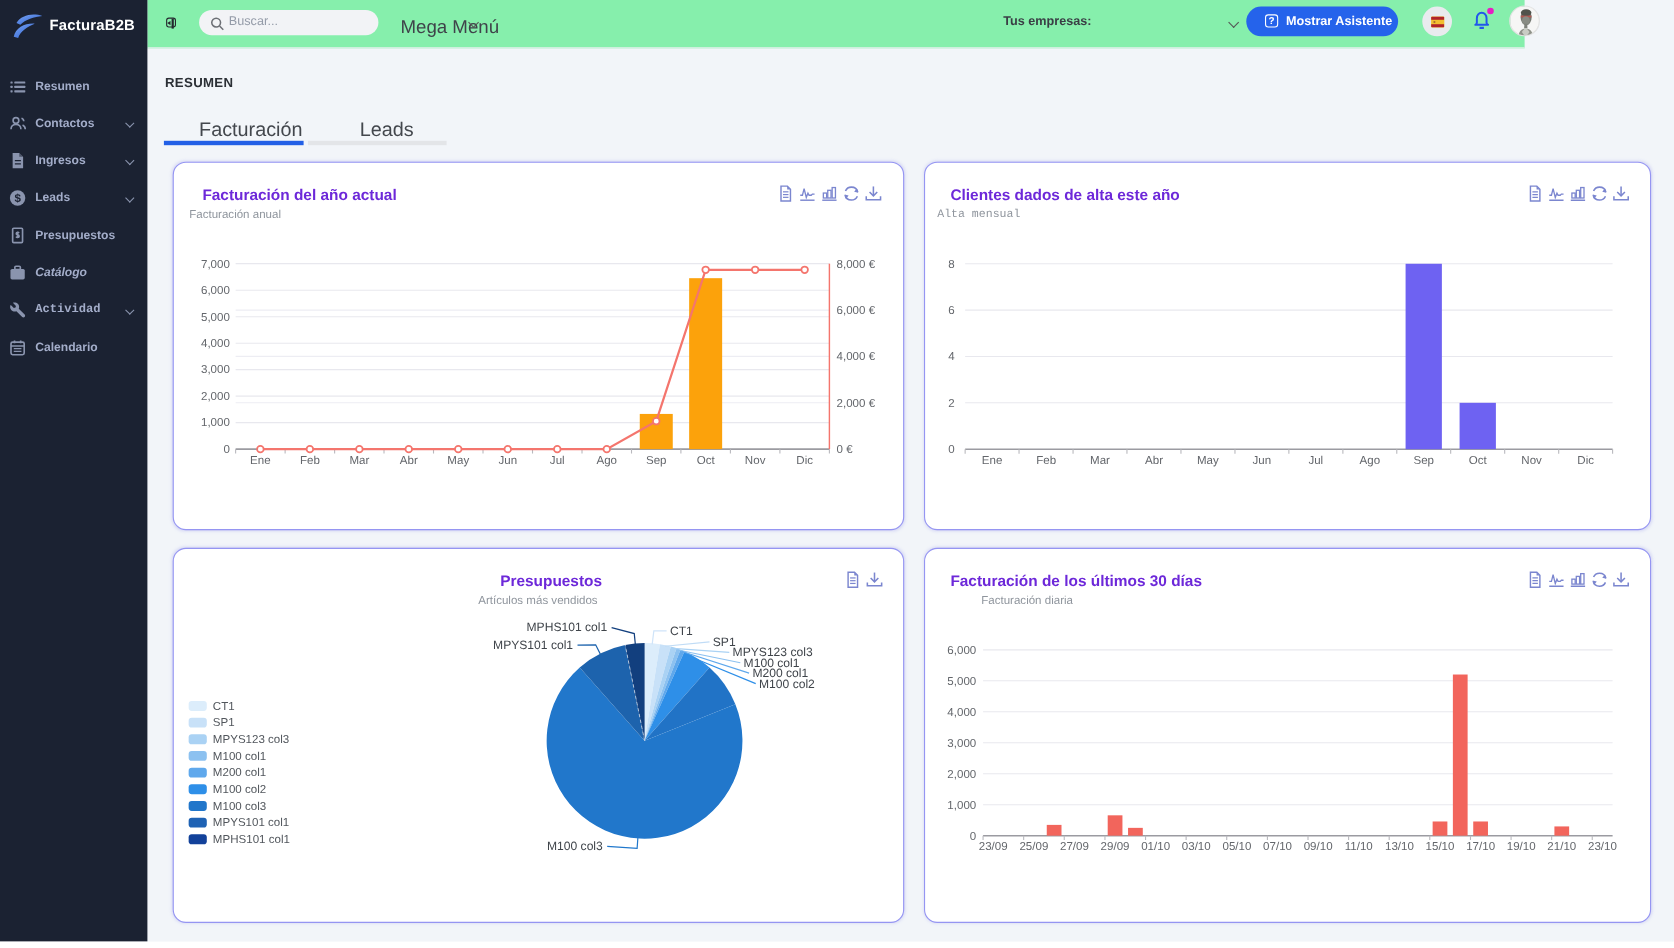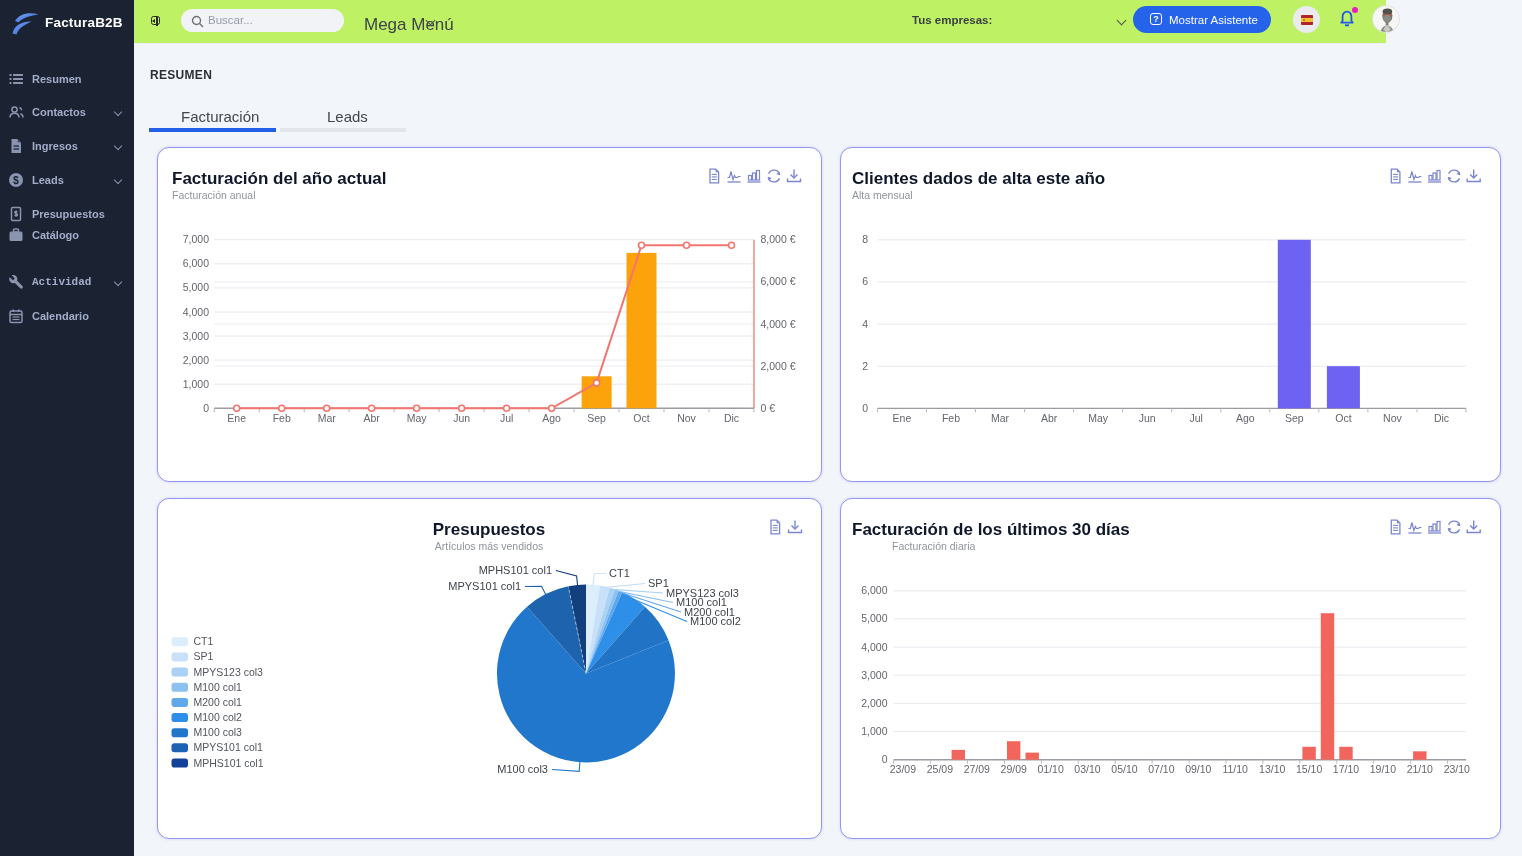--- a/index.html
+++ b/index.html
@@ -2,63 +2,63 @@
 <html><head>
 <meta charset="utf-8">
 <style>
 * { margin:0; padding:0; box-sizing:border-box; }
 html,body { width:1522px; height:862px; overflow:hidden; }
 body { font-family:"Liberation Sans",sans-serif; background:#ffffff; position:relative; }
 #stage { position:absolute; left:0; top:0; width:1522px; height:862px; background:#f2f5f9; }
 
 #bstrip { position:absolute; left:0; top:856px; width:1522px; height:6px; background:#fff; z-index:50; }
 
-#topbar { position:absolute; left:134px; top:0; width:1252px; height:44px; background:#bef264; border-bottom:1px solid #edeff3; z-index:5; }
+#topbar { position:absolute; left:134px; top:0; width:1252px; height:44px; background:#86efac; border-bottom:1px solid #edeff3; z-index:5; }
 #collapse { position:absolute; left:16.5px; top:15.5px; width:9.5px; height:9.5px; border:1.7px solid #25282e; border-radius:2.5px; }
 #collapse::before { content:""; position:absolute; right:0.6px; top:0px; width:2.4px; height:9.5px; background:#25282e; }
 #collapse::after { content:""; position:absolute; left:0.3px; top:2px; width:0; height:0; border-top:2.4px solid transparent; border-bottom:2.4px solid transparent; border-right:3.2px solid #25282e; }
 
 #search { position:absolute; left:47px; top:9px; width:163px; height:23px; background:#f2f3f6; border-radius:12px; }
 #search .ph { position:absolute; left:27px; top:5px; font-size:11.5px; color:#949ba8; }
 #search svg { position:absolute; left:10px; top:5.5px; }
 #megamenu { position:absolute; left:230px; top:14.5px; font-size:17px; color:#3f434a; }
 #tusemp { position:absolute; left:778px; top:14px; font-size:11.5px; font-weight:bold; color:#3a3e45; }
 .chev { display:inline-block; width:7px; height:7px; border-right:1.7px solid #555; border-bottom:1.7px solid #555; transform:rotate(45deg); }
 #chev1 { position:absolute; left:293px; top:16.5px; }
 #chev2 { position:absolute; left:984px; top:17px; }
 #assistbtn { position:absolute; left:999px; top:6px; width:138px; height:27px; background:#2563eb; border-radius:13.5px; color:#fff; }
 #assistbtn .q { position:absolute; left:17px; top:7px; width:12px; height:12px; border:1.4px solid #fff; border-radius:3px; font-size:9px; font-weight:bold; text-align:center; line-height:11px; }
-#assistbtn .t { position:absolute; left:36px; top:7.5px; font-size:11.5px; font-weight:normal; white-space:nowrap; }
+#assistbtn .t { position:absolute; left:36px; top:7.5px; font-size:11.5px; font-weight:bold; white-space:nowrap; }
 #flagc { position:absolute; left:1159px; top:6px; width:27px; height:27px; border-radius:50%; background:#e9ebee; }
 #flagc .fl { position:absolute; left:7.5px; top:8.5px; width:12px; height:10px; border-radius:1px; overflow:hidden; background:#f2bf30; }
 #flagc .fl::before { content:""; position:absolute; left:0; top:0; width:12px; height:3px; background:#b1232a; }
 #flagc .fl::after { content:""; position:absolute; left:0; bottom:0; width:12px; height:3px; background:#b1232a; }
 #flagc .fl i { position:absolute; left:2.8px; top:4px; width:2.2px; height:2.2px; background:#a56a30; border-radius:50%; }
 #bell { position:absolute; left:1203px; top:8px; }
 #belldot { position:absolute; left:1218px; top:7px; width:6px; height:6px; border-radius:50%; background:#e61ec3; }
 #avatar { position:absolute; left:1238px; top:5px; width:28px; height:28px; border-radius:50%; background:linear-gradient(160deg,#ececec 0%,#cfcfcf 55%,#bdbdbd 100%); overflow:hidden; border:1px solid #e3e3e3; }
 
 #sidebar { position:absolute; left:0; top:0; width:134px; height:856px; background:#1b2232; z-index:10; }
 #logo { position:absolute; left:8px; top:10px; }
 #logotext { position:absolute; left:45px; top:15px; font-size:13.5px; font-weight:bold; color:#fff; letter-spacing:0.2px;text-align:right; }
 .mi { position:absolute; left:0; width:134px; height:20px; }
 .mi svg { position:absolute; left:8px; top:1px; }
 .mi .mt { position:absolute; left:32px; top:3px; font-size:11px; font-weight:bold; color:#a3adc9; }
 .mi .mc { position:absolute; left:115px; top:6px; width:6px; height:6px; border-right:1.5px solid #8a94ae; border-bottom:1.5px solid #8a94ae; transform:rotate(45deg); }
 
 #resumen { position:absolute; left:150px; top:68px; font-size:12px; font-weight:bold; color:#2c3036; letter-spacing:0.3px; z-index:2; }
-.tabt { position:absolute; top:107.5px; font-size:15px; color:#43474d; z-index:2; }
+.tabt { position:absolute; top:107.5px; font-size:18px; color:#43474d; z-index:2; }
 #tabbar1 { position:absolute; left:149px; top:127.5px; width:127px; height:4px; background:#2360e6; z-index:2; }
 #tabbar2 { position:absolute; left:280px; top:128px; width:126px; height:3.5px; background:#e3e5e8; z-index:2; }
 .card { position:absolute; background:#fff; border:1.2px solid #9595f2; border-radius:12px; box-shadow:0 0 3px rgba(120,120,230,0.28); z-index:1; }
 #card1 { left:157px; top:147px; width:665px; height:335px; }
 #card2 { left:840px; top:147px; width:661px; height:335px; }
 #card3 { left:157px; top:498px; width:665px; height:341px; }
 #card4 { left:840px; top:498px; width:661px; height:341px; }
-.ctitle { position:absolute; font-size:17px; font-weight:bold; color:#0f172a; z-index:2; }
+.ctitle { position:absolute; font-size:14px; font-weight:bold; color:#6d28d9; z-index:2;margin-left:12px; }
 .csub  { position:absolute; font-size:10.5px; color:#8f959d; z-index:2; }
 #overlay { position:absolute; left:0; top:0; width:1522px; height:862px; z-index:3; }
 #overlay .ax { font-size:10.5px; fill:#63666b; font-family:"Liberation Sans",sans-serif; }
 #overlay .pl { font-size:11px; fill:#3f444a; font-family:"Liberation Sans",sans-serif; }
 #overlay .lg { font-size:10.5px; fill:#51565c; font-family:"Liberation Sans",sans-serif; }
 </style>
 </head>
 <body>
 <div id="stage">
   <div id="topbar">
@@ -159,21 +159,21 @@
       </div>
     <div class="mi" style="top:205.1px;">
         <svg width="16" height="16" viewBox="0 0 16 16">
           <g stroke="#8a94ae" stroke-width="1.5" fill="none">
             <rect x="3.5" y="1.5" width="9" height="13" rx="1"></rect>
             <path d="M9.3 6 C9 5.5 8.5 5.3 8 5.3 C7.3 5.3 6.8 5.8 6.8 6.4 C6.8 7.8 9.4 7.2 9.4 8.7 C9.4 9.4 8.7 9.8 8 9.8 C7.4 9.8 6.9 9.6 6.6 9.1 M8 4.4 L8 10.7"></path>
           </g>
         </svg>
         <span class="mt">Presupuestos</span>
       </div>
-    <div class="mi" style="top:226px;">
+    <div class="mi" style="top:239.0px;font-style:italic;">
         <svg width="16" height="16" viewBox="0 0 16 16">
           <g fill="#8a94ae">
             <rect x="1.5" y="4.5" width="13" height="9.5" rx="1.5"></rect>
             <rect x="5.5" y="2" width="5" height="3" rx="1" fill="none" stroke="#8a94ae" stroke-width="1.5"></rect>
           </g>
         </svg>
         <span class="mt">Catálogo</span>
       </div>
     <div class="mi" style="top:272.9px;font-family:Liberation Mono, monospace;">
         <svg width="16" height="16" viewBox="0 0 16 16">
@@ -203,21 +203,21 @@
   <span class="tabt" style="left:327px;">Leads</span>
   <div id="tabbar1"></div>
     <div id="tabbar2"></div>
   <div class="card" id="card1"></div>
   <div class="card" id="card2"></div>
   <div class="card" id="card3"></div>
   <div class="card" id="card4"></div>
   <div class="ctitle" style="left:172px; top:169px;">Facturación del año actual</div>
   <div class="csub" style="left:172px; top:188.5px;">Facturación anual</div>
   <div class="ctitle" style="left:852px; top:169px;">Clientes dados de alta este año</div>
-  <div class="csub" style="left:852px; top:188.5px;">Alta mensual</div>
+  <div class="csub" style="left:852px; top:188.5px;font-family:Liberation Mono, monospace;">Alta mensual</div>
   <div class="ctitle" style="left:489px; top:520px; transform:translateX(-50%);">Presupuestos</div>
   <div class="csub" style="left:489px; top:540px; transform:translateX(-50%);">Artículos más vendidos</div>
   <div class="ctitle" style="left:852px; top:520px;">Facturación de los últimos 30 días</div>
   <div class="csub" style="left:852px; top:539.5px;padding-left:40px;">Facturación diaria</div>
   <svg id="overlay" viewBox="0 0 1522 862">
 
 <g>
         <line x1="214.2" y1="384.2" x2="754" y2="384.2" stroke="#e8e8ee" stroke-width="1"></line>
 <line x1="214.2" y1="360.1" x2="754" y2="360.1" stroke="#e8e8ee" stroke-width="1"></line>
 <line x1="214.2" y1="336" x2="754" y2="336" stroke="#e8e8ee" stroke-width="1"></line>

